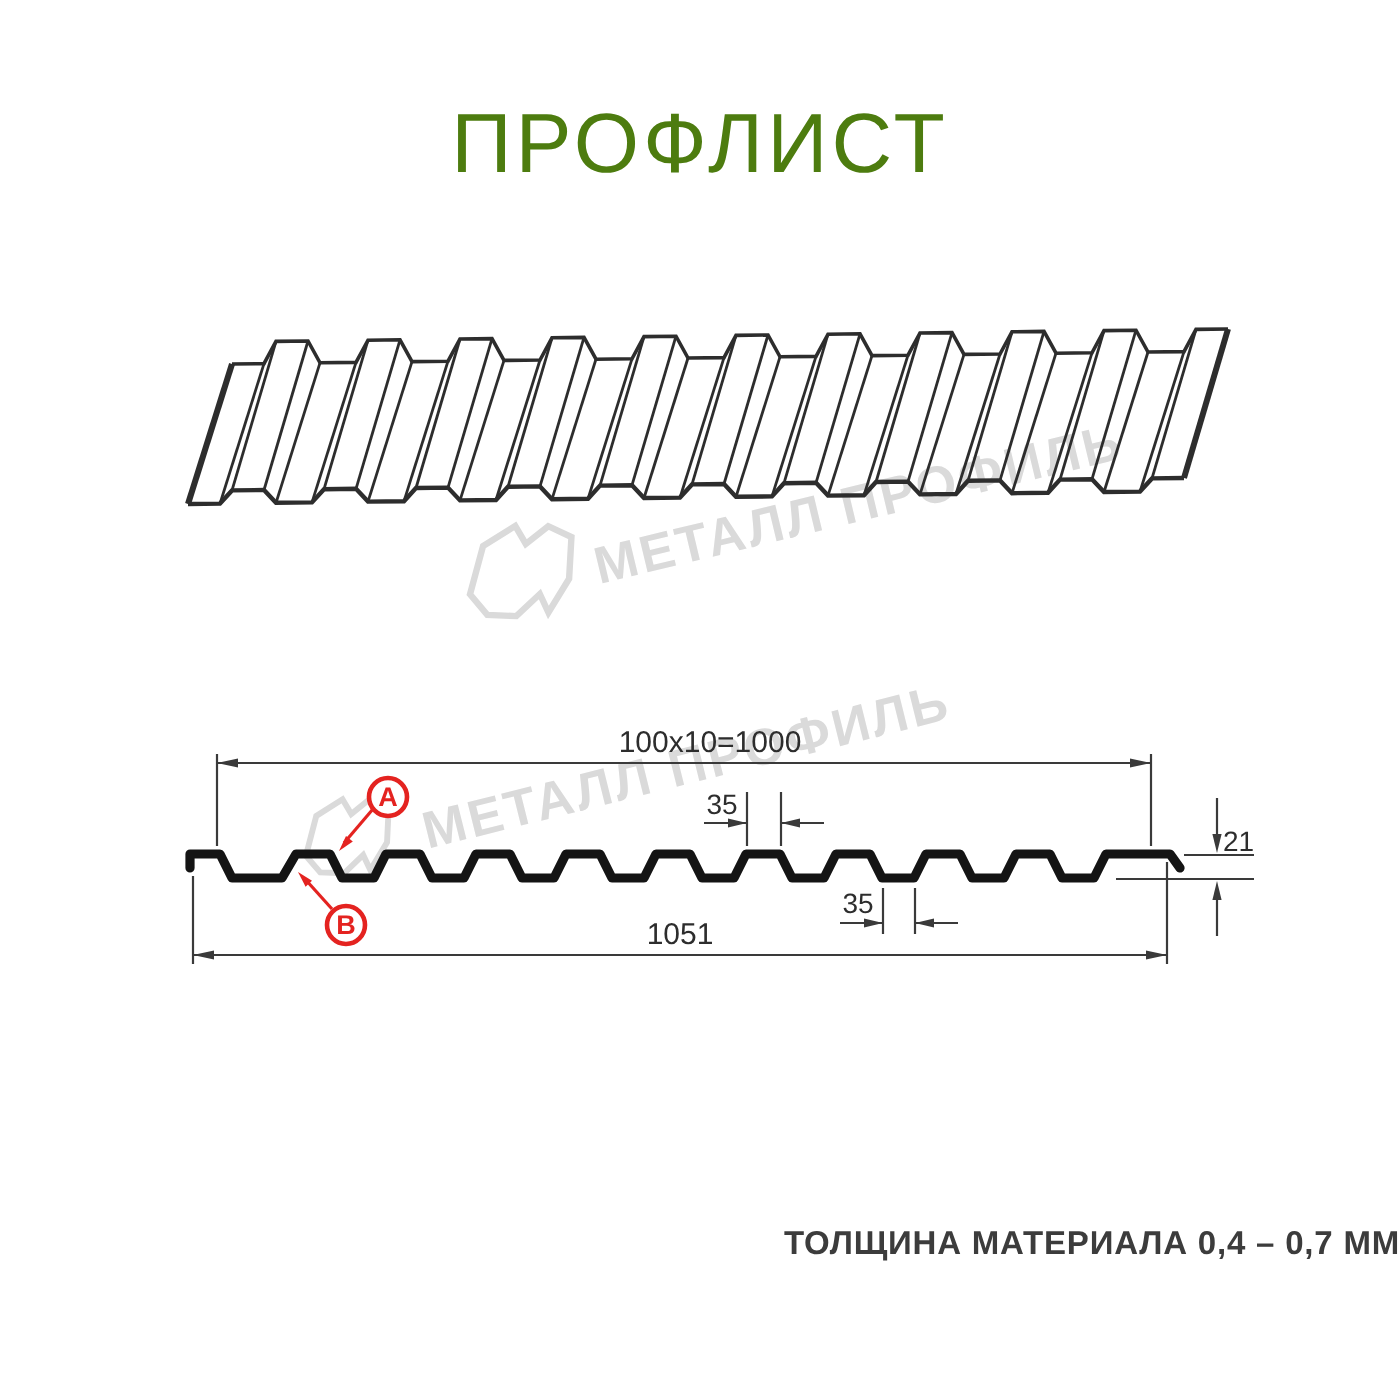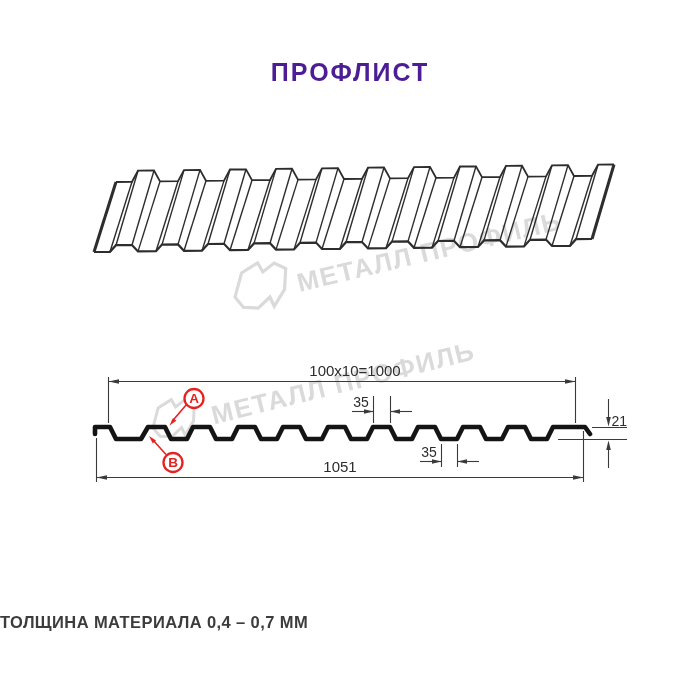--- a/index.html
+++ b/index.html
@@ -2,28 +2,28 @@
 <html><head>
 <meta charset="utf-8">
 <style>
   html,body{margin:0;padding:0;background:#ffffff;}
   .page{
     position:relative;width:700px;height:700px;background:#ffffff;overflow:hidden;
     font-family:"Liberation Sans",sans-serif;
   }
   .hdr{position:absolute;top:54px;left:0;width:700px;text-align:center;}
   .title{
-    font-size:25px;font-weight:700;letter-spacing:2px;color:#4c1d95;
+    font-size:42px;font-weight:400;letter-spacing:2px;color:#4d7c0f;
     line-height:36px;margin:0;
   }
   .subtitle{
     margin-top:7px;font-size:17px;font-weight:600;letter-spacing:0.5px;color:#2b2b2b;
   }
   .note{
-    position:absolute;top:613px;left:0;width:700px;text-align:left;
+    position:absolute;top:613px;left:0;width:700px;text-align:right;
     font-size:16.5px;font-weight:700;letter-spacing:0.4px;color:#3c3c3c;
   }
   svg.draw{position:absolute;left:0;top:0;}
   .wmtext{font-size:26px;font-weight:700;letter-spacing:1.5px;fill:#dadada;}
   .dimline{stroke:#3a3a3a;stroke-width:1.1;fill:none;}
   .dimarrow{fill:#3a3a3a;stroke:none;}
   .dimtext{font-size:15px;fill:#2d2d2d;}
   .dimtext-sm{font-size:14px;fill:#2d2d2d;}
   .profile{stroke:#141414;stroke-width:4.6;fill:none;stroke-linejoin:round;stroke-linecap:round;}
   .sheetline{stroke:#2d2d2d;fill:none;}

